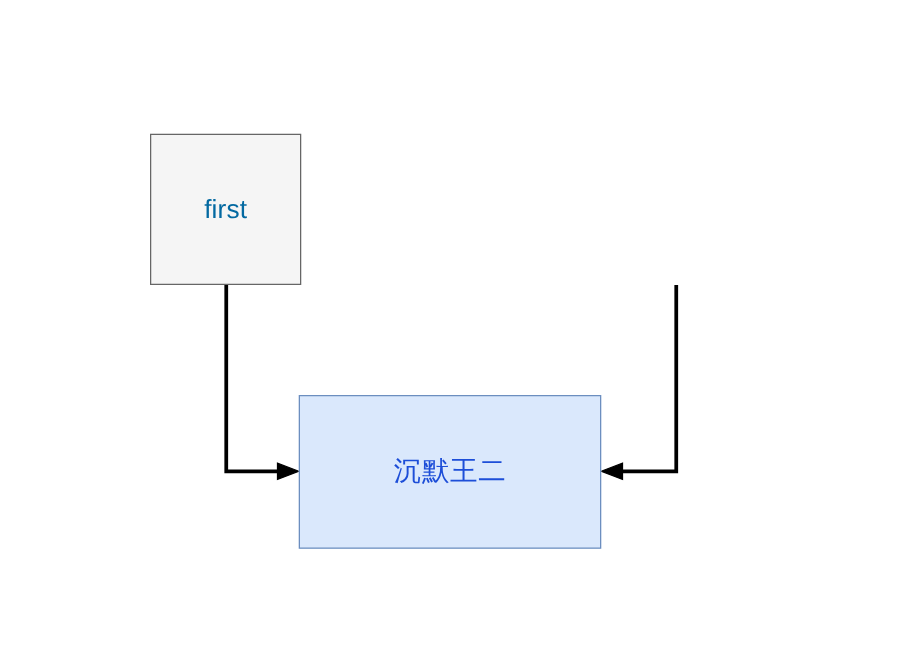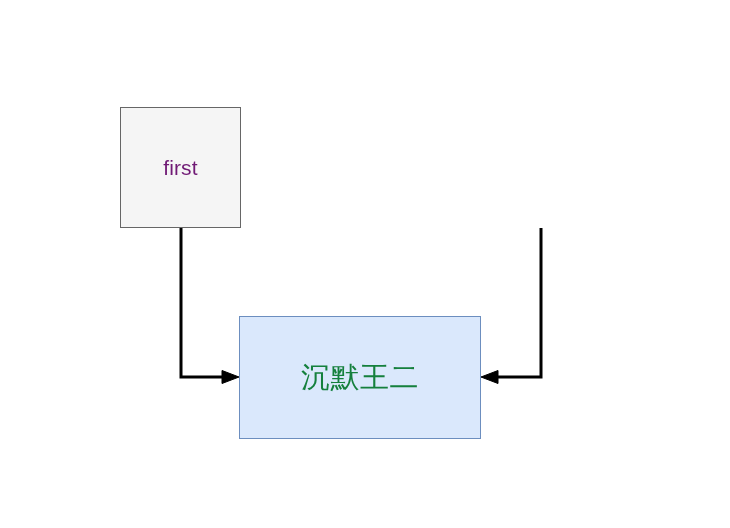--- a/index.html
+++ b/index.html
@@ -36,32 +36,32 @@
   }
   .node-gray {
     background: #f5f5f5;
     border: 1.6px solid #666666;
   }
   .node-blue {
     background: #dae8fc;
     border: 1.6px solid #6c8ebf;
   }
   .node-label {
-    color: #701a75;
+    color: #0369a1;
     line-height: 1.2;
     white-space: nowrap;
   }
   .label-latin {
     font-size: 21px;
     letter-spacing: 0.1px;
   }
   .label-cjk {
-    font-size: 29px;
+    font-size: 22px;
     letter-spacing: 0.5px;
-    color: #15803d;
+    color: #1d4ed8;
   }
   #node-first {
     left: 120px;
     top: 107px;
     width: 121px;
     height: 121px;
   }
   #node-last {
     left: 480px;
     top: 107px;

